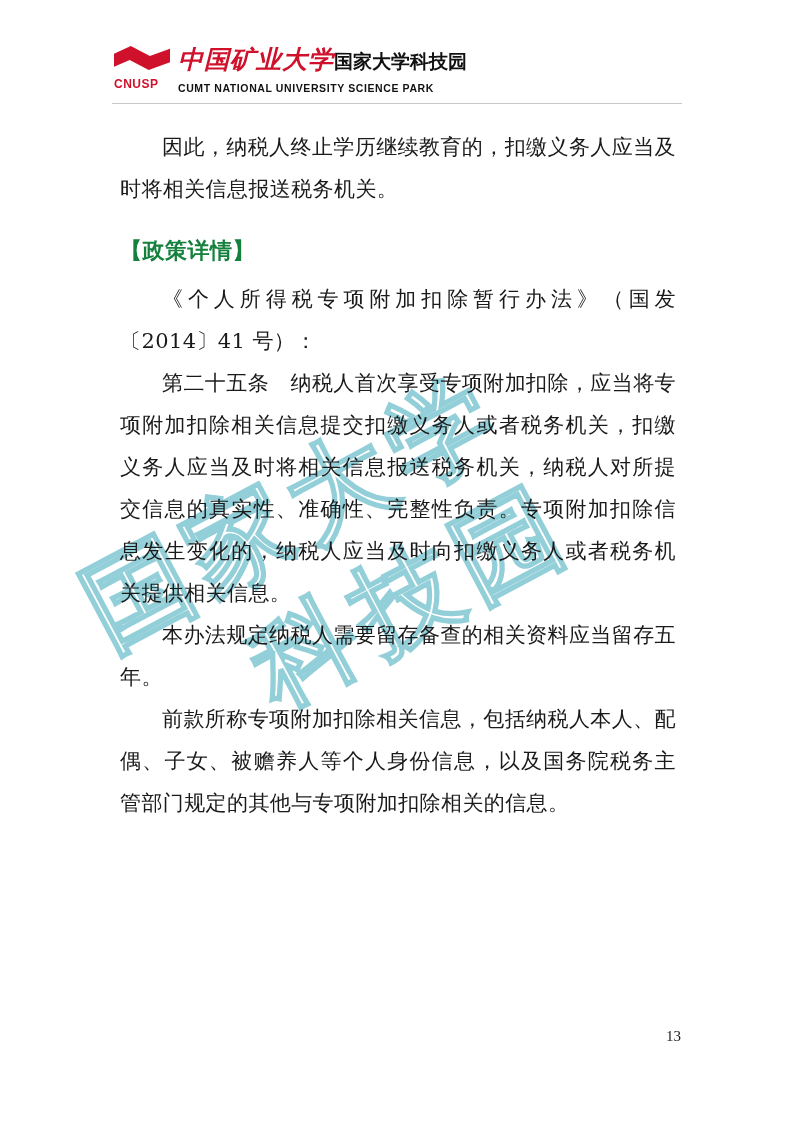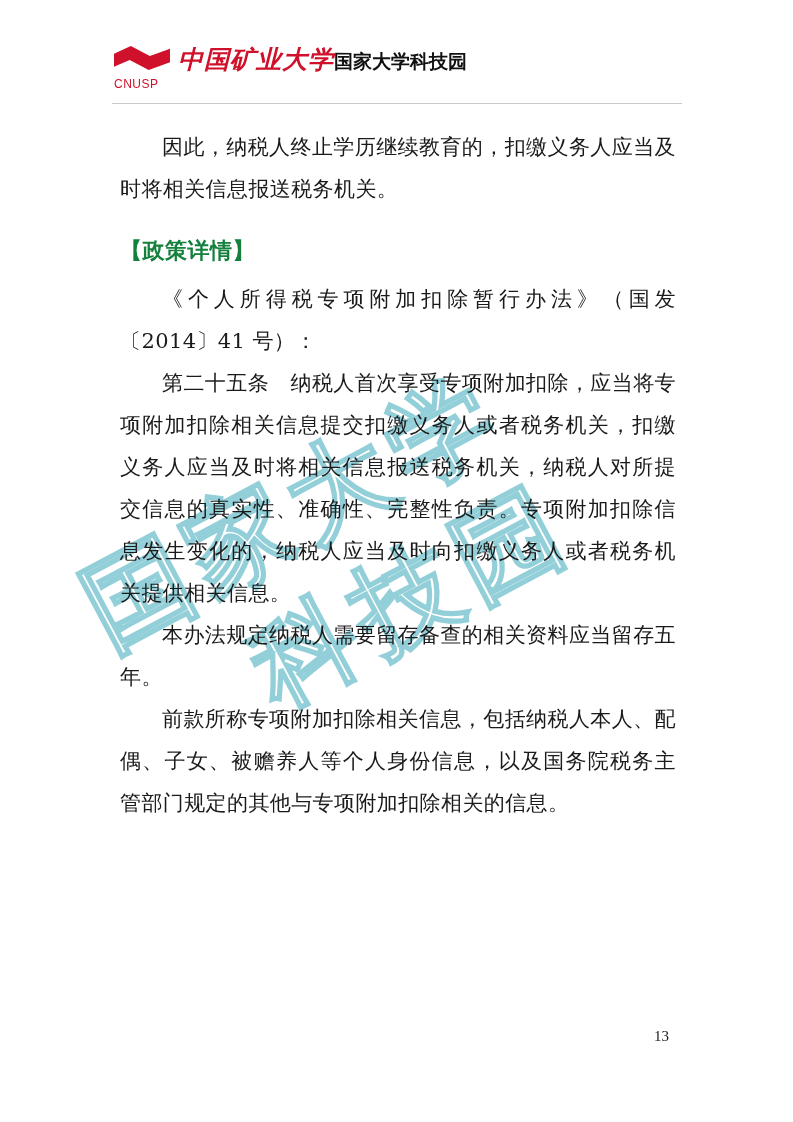--- a/index.html
+++ b/index.html
@@ -60,21 +60,21 @@
     height: 28px;
     background: #d0112b;
     clip-path: polygon(0% 28%, 30% 0%, 64% 36%, 100% 10%, 100% 58%, 62% 86%, 28% 50%, 0% 74%);
   }
   .logo-mark .cnusp {
     position: absolute;
     left: 2px;
     top: 33px;
     font-family: "Liberation Sans", sans-serif;
     font-size: 12px;
-    font-weight: normal;
+    font-weight: bold;
     letter-spacing: 0.5px;
     color: #d0112b;
   }
   .logo-cn {
     margin-left: 4px;
     padding-top: 1px;
   }
   .logo-cn-top {
     font-family: "DejaVu Serif", serif;
     font-size: 25px;
@@ -156,21 +156,21 @@
     white-space: nowrap;
     line-height: 130px;
   }
   .wm-line2 {
     margin-left: 120px;
   }
 
   
   .page-number {
     position: absolute;
-    right: 124px;
+    right: 112px;
     top: 1028px;
     font-family: "Liberation Serif", serif;
     font-size: 15px;
     color: #1a1a1a;
   }
 </style>
 </head>
 <body>
 
 <div class="page">
@@ -178,20 +178,21 @@
   <div class="header">
     <div class="logo-block">
       <div class="logo-mark">
         <div class="swoosh"></div>
         <div class="cnusp">CNUSP</div>
       </div>
       <div class="logo-cn">
         <div class="logo-cn-top">
           <span>中国矿业大学</span><span class="park">国家大学科技园</span>
         </div>
+        <div class="logo-en">CUMT NATIONAL UNIVERSITY SCIENCE PARK</div>
       </div>
     </div>
   </div>
   <div class="header-rule"></div>
 
   <div class="watermark">
     <div class="watermark-text">国家大学</div>
     <div class="watermark-text wm-line2">科技园</div>
   </div>
 

